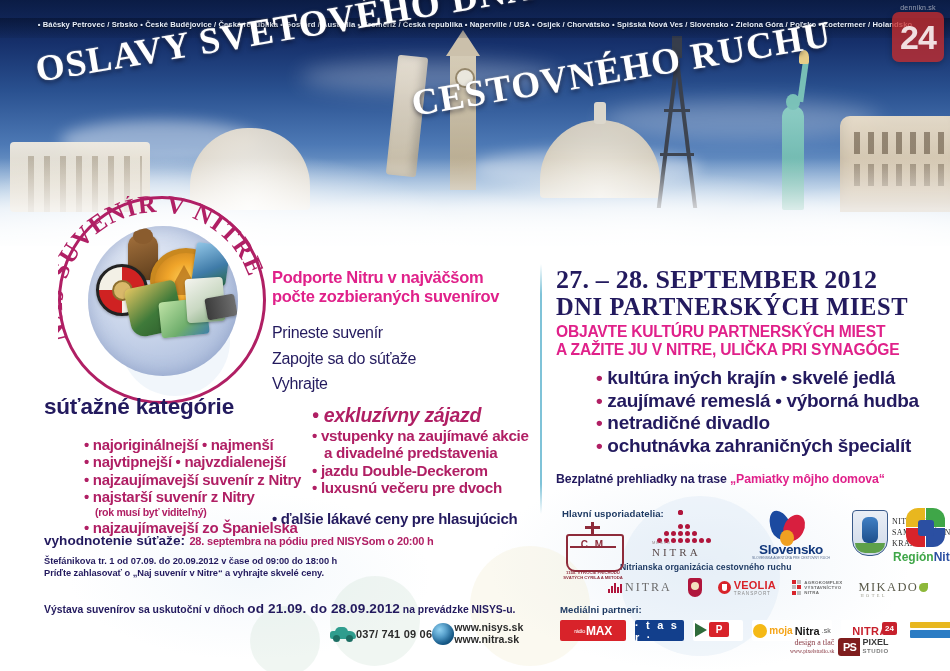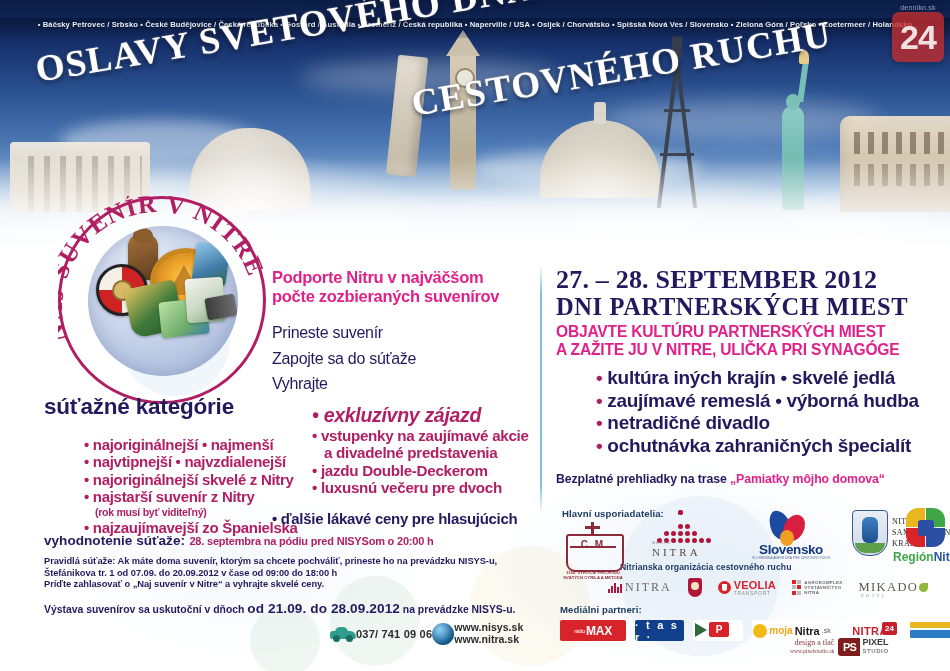--- a/index.html
+++ b/index.html
@@ -418,33 +418,32 @@
       <text>
         <textPath href="#arcpath" startOffset="2%">NAJ SUVENÍR V NITRE</textPath>
       </text>
     </svg>
   </div>
 
   <div class="cat-title">súťažné kategórie</div>
   <ul class="cat-list">
     <li>najoriginálnejší  • najmenší</li>
     <li>najvtipnejší • najvzdialenejší</li>
-    <li>najoriginálnejší skvelé z Nitry</li>
+    <li>najzaujímavejší suvenír z Nitry</li>
     <li>najstarší suvenír z Nitry</li>
     <li class="sub">(rok musí byť viditeľný)</li>
     <li>najzaujímavejší zo Španielska</li>
   </ul>
 
   <div class="eval-line">
     <span class="eval-label">vyhodnotenie súťaže:</span>
     <span class="eval-value">28. septembra na pódiu pred NISYSom o 20:00 h</span>
   </div>
 
   <div class="rules">
-    <div>Pravidlá súťaže: Ak máte doma suvenír, ktorým sa chcete pochváliť, prineste ho na prevádzku NISYS-u,</div>
     <div>Štefánikova tr. 1 od 07.09. do 20.09.2012 v čase od 09:00 do 18:00 h</div>
     <div>Príďte zahlasovať o „Naj suvenír v Nitre“ a vyhrajte skvelé ceny.</div>
   </div>
 
   <div class="exhibit">
     <span>Výstava suvenírov sa uskutoční v dňoch </span><b>od 21.09. do 28.09.2012</b><span> na prevádzke NISYS-u.</span>
   </div>
 
   <div class="contact">
     <div class="car-icon">

